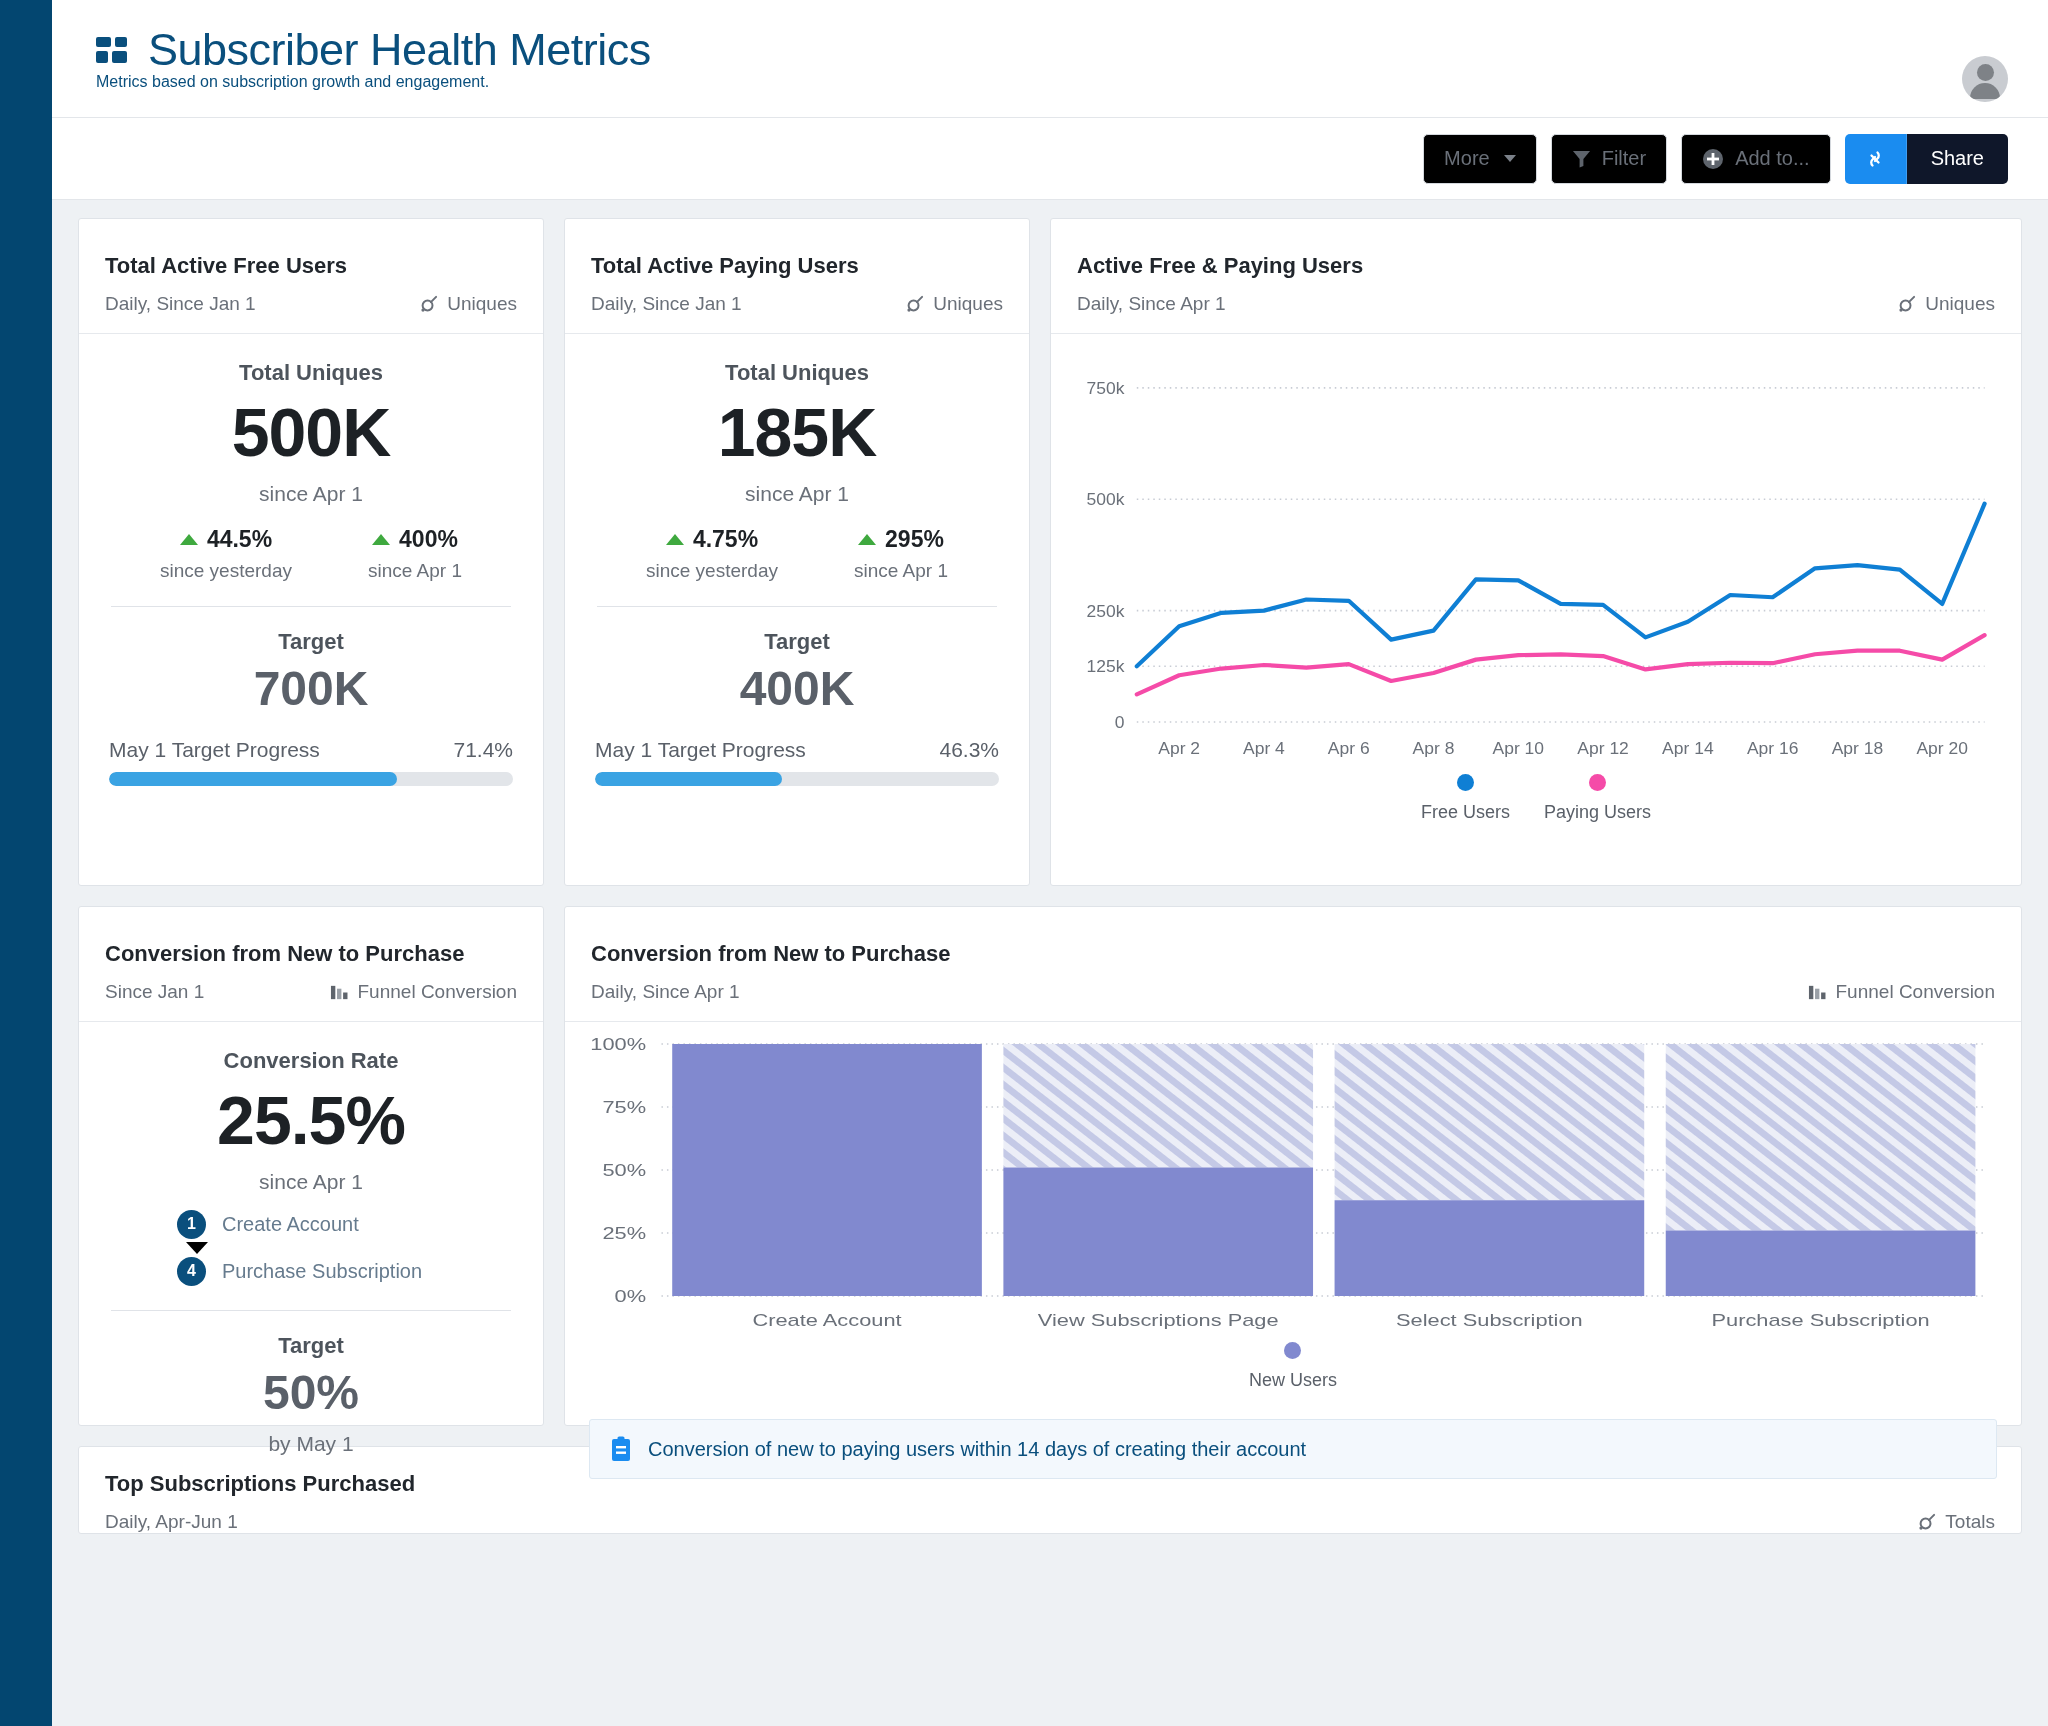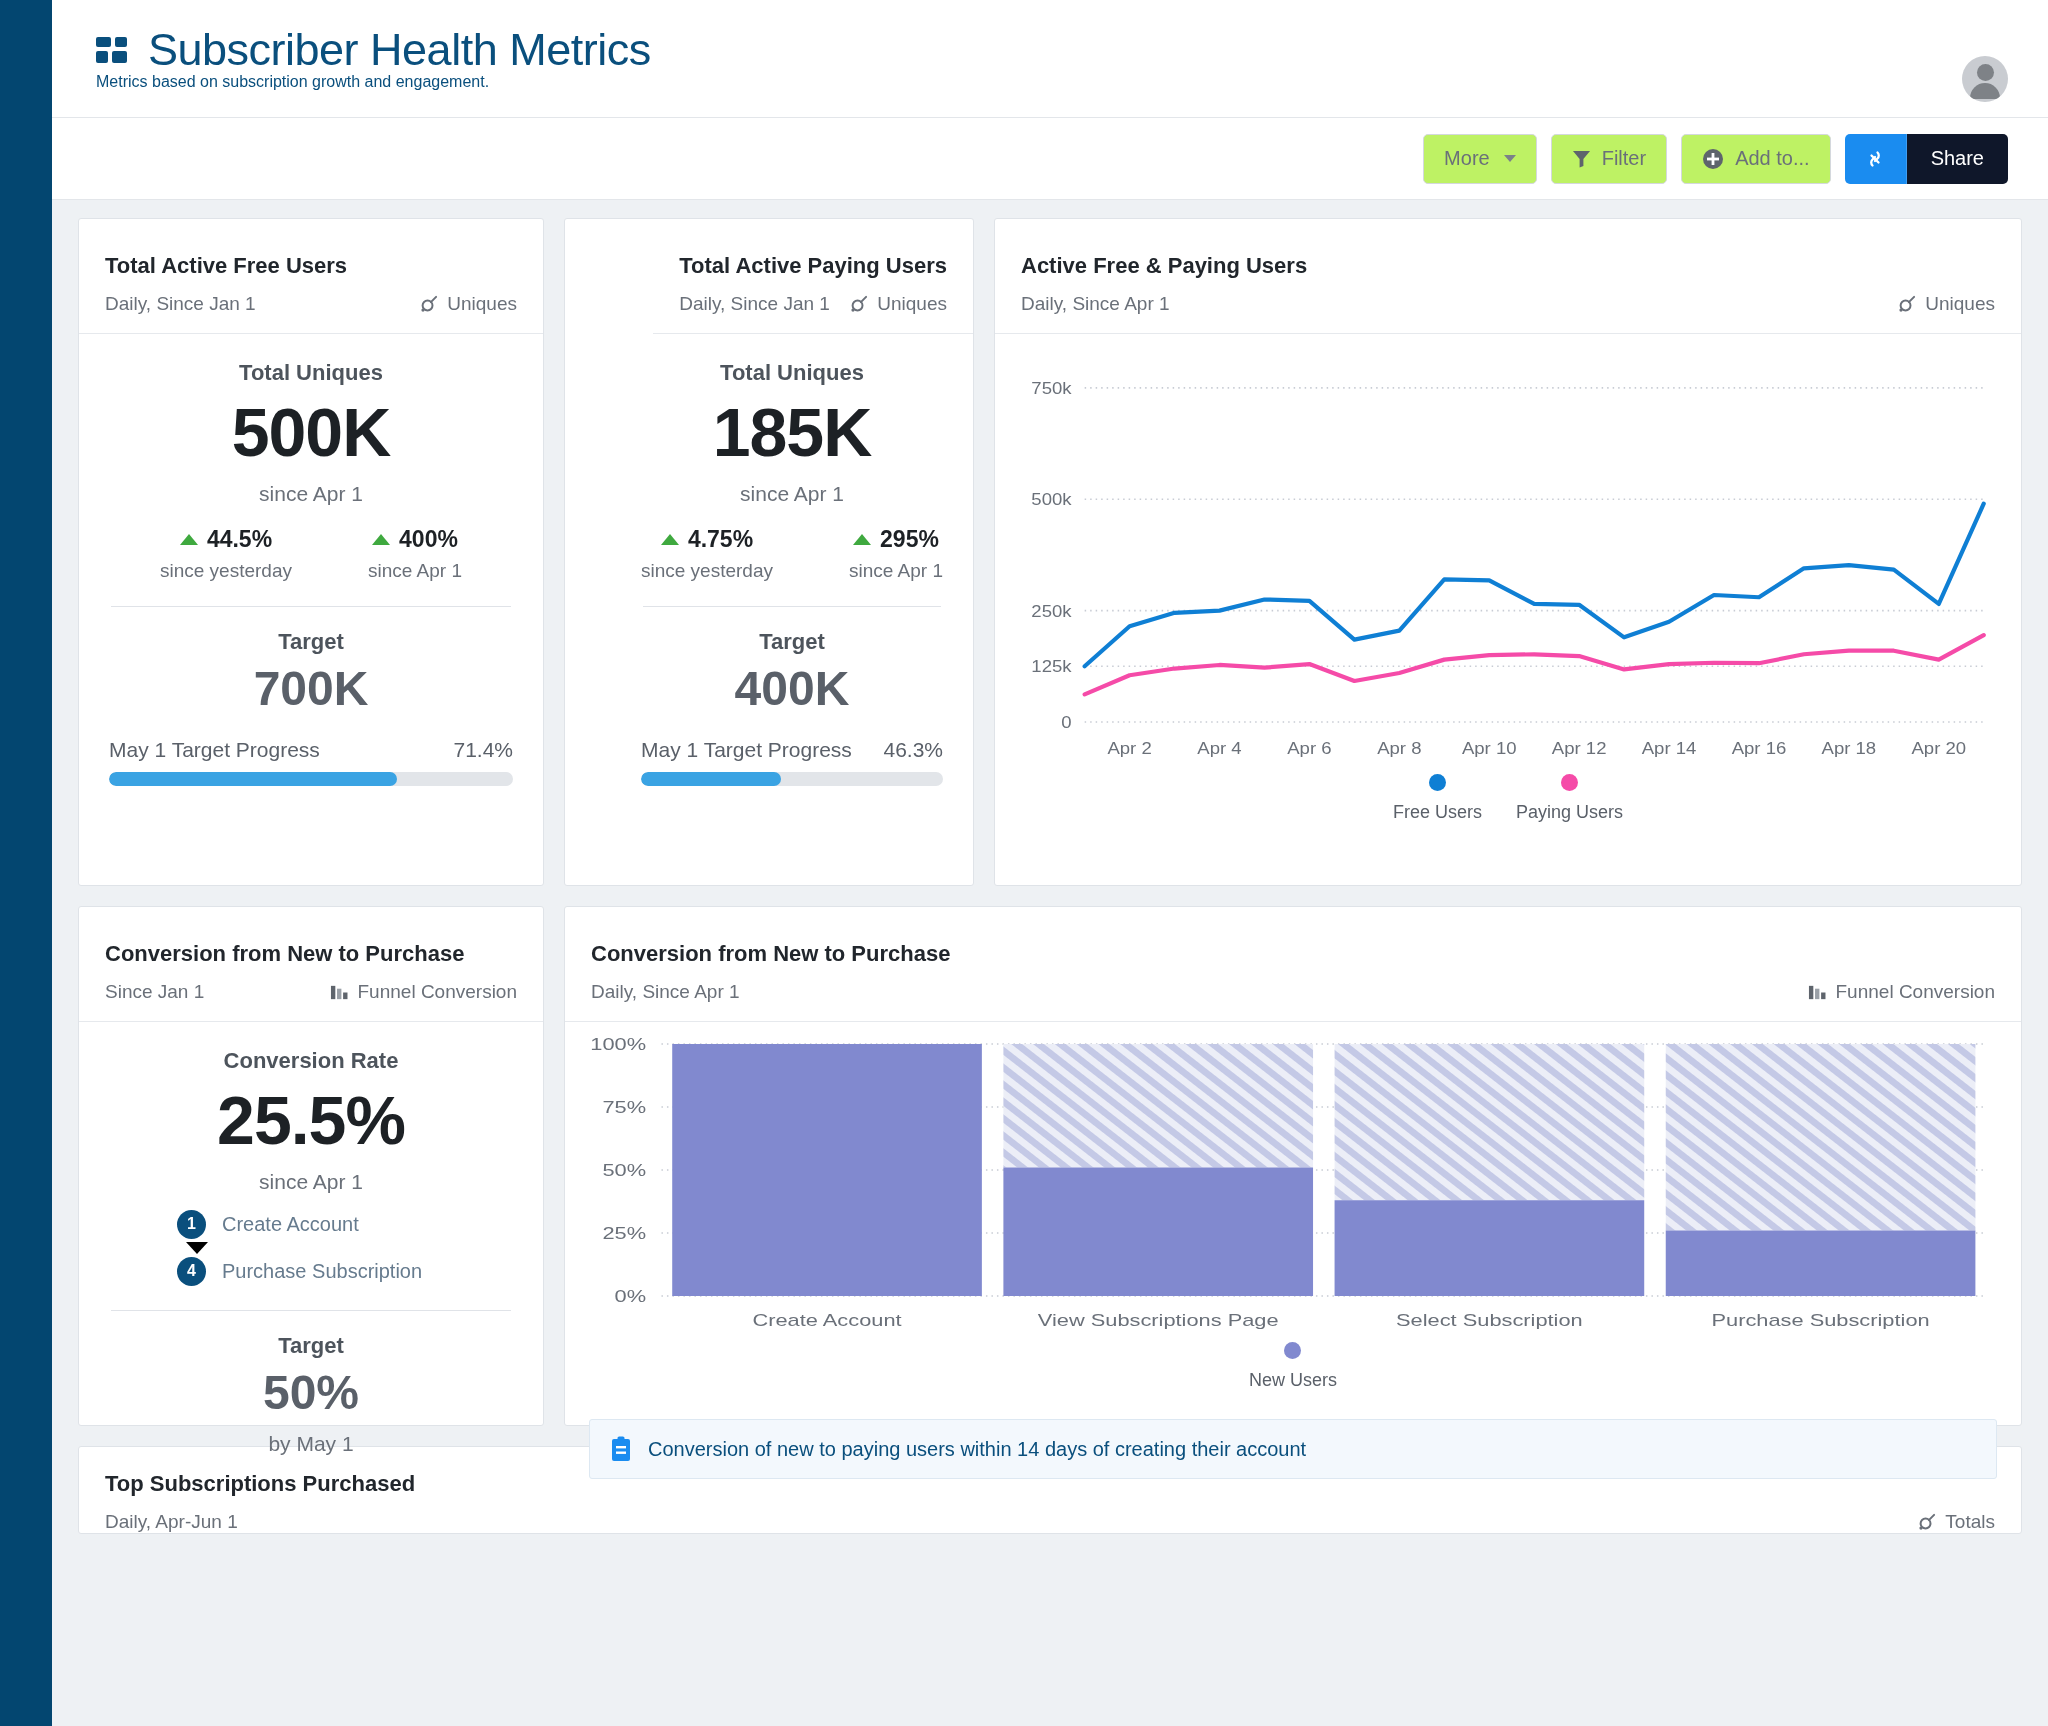--- a/index.html
+++ b/index.html
@@ -38,21 +38,21 @@
   .avatar .body { width: 30px; height: 16px; border-radius: 15px 15px 0 0; background: #7e8287; position: absolute; bottom: 3px; }
 
   
   .toolbar {
     background: #fff; border-bottom: 1px solid #e3e6ea;
     display: flex; justify-content: flex-end; align-items: center;
     padding: 16px 40px; gap: 14px; height: 82px;
   }
   .tbtn {
     display: flex; align-items: center; gap: 11px;
-    border: 1px solid #d4d8dd; background: #bef264; border-radius: 5px;
+    border: 1px solid #d4d8dd; background: #000000; border-radius: 5px;
     height: 50px; padding: 2px 20px; font-size: 20px; color: #6a7079;
     cursor: pointer; white-space: nowrap;
   }
   .chev { width: 0; height: 0; border-left: 6px solid transparent; border-right: 6px solid transparent; border-top: 7px solid #7b8189; margin-left: 3px; }
   .funnel-ic { width: 19px; height: 18px; flex: 0 0 19px; }
   .plus-ic { width: 22px; height: 22px; flex: 0 0 22px; }
   .share-group { display: flex; border-radius: 5px; overflow: hidden; }
   .share-link {
     background: #1a8cf0; width: 62px; height: 50px;
     display: flex; align-items: center; justify-content: center;
@@ -224,21 +224,21 @@
             <div class="prog-row">
               <span>May 1 Target Progress</span>
               <span>71.4%</span>
             </div>
             <div class="prog-track">
               <div class="prog-fill" id="pf1" style="width: 71.4%;"></div>
             </div>
           </div>
         </div>
 
-        <div class="card" style="width:410px;height:668px;align-items:flex-end;">
+        <div class="card" style="width:466px;height:668px;">
           <div class="card-head">
             <div class="card-title">Total Active Paying Users</div>
             <div class="card-meta">
               <span class="card-sub">Daily, Since Jan 1</span>
               <span class="card-tag">
                 <svg class="uni-ic" viewBox="0 0 20 20">
                   <circle cx="9" cy="11" r="5.2" fill="none" stroke="#6a7079" stroke-width="2.1"></circle>
                   <path d="M12.5 7.5 L18 2" stroke="#6a7079" stroke-width="2.1" stroke-linecap="round"></path>
                   <circle cx="4.2" cy="15.8" r="1.7" fill="#6a7079"></circle>
                 </svg>

